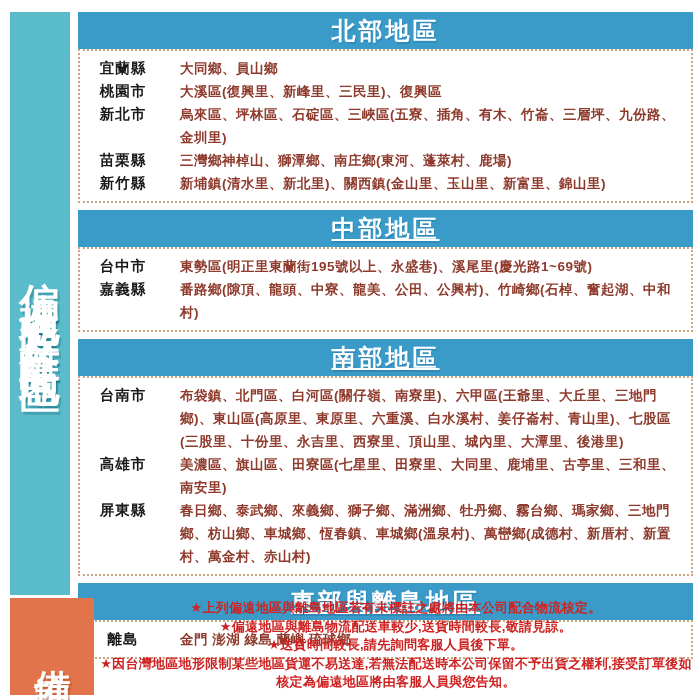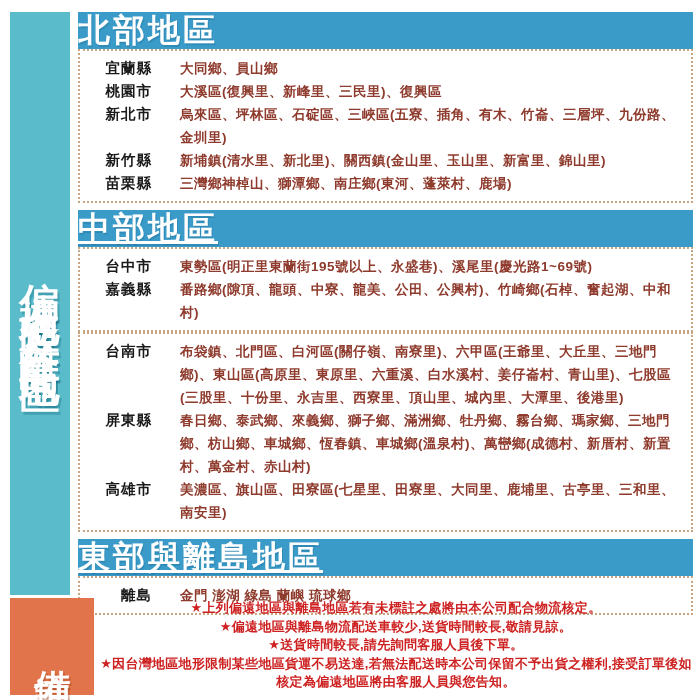--- a/index.html
+++ b/index.html
@@ -20,32 +20,32 @@
     writing-mode:vertical-rl; text-orientation:upright;
     color:#ffffff; font-weight:bold; font-size:40px; line-height:60px;
     letter-spacing:12px;
     text-shadow:2px 3px 0 rgba(0,90,110,0.28);
   }
 
   
   .main { position:absolute; left:78px; top:12px; width:615px; }
   .section-header {
     background:#3A9BC9; height:37px; line-height:37px;
-    text-align:left; color:#ffffff; font-weight:bold; font-size:32px;
+    text-align:center; color:#ffffff; font-weight:bold; font-size:24px;
     letter-spacing:3px;
     text-shadow:1px 2px 0 rgba(20,90,130,0.25);
   }
   .section-header.gap { margin-top:7px;text-decoration:underline; }
   .section-box {
     border:2px dotted #C9A682; background:#ffffff;
     padding:6px 8px 6px 14px;
   }
   .row { display:flex; align-items:flex-start; }
   .county {
-    flex:0 0 58px; text-align:right;
+    flex:0 0 58px; text-align:center;
     font-weight:bold; font-size:14.5px; color:#1A1A1A; line-height:23px;
     letter-spacing:1px;
   }
   .areas {
     flex:1; font-weight:bold; font-size:13.5px; color:#8E3A2C; line-height:23px;
     letter-spacing:0.5px;
     margin-left:28px;
   }
 
   
@@ -84,53 +84,54 @@
       </div>
       <div class="row">
         <div class="county">桃園市</div>
         <div class="areas">大溪區(復興里、新峰里、三民里)、復興區</div>
       </div>
       <div class="row">
         <div class="county">新北市</div>
         <div class="areas">烏來區、坪林區、石碇區、三峽區(五寮、插角、有木、竹崙、三層坪、九份路、金圳里)</div>
       </div>
       <div class="row">
+        <div class="county">苗栗縣</div>
+        <div class="areas">三灣鄉神棹山、獅潭鄉、南庄鄉(東河、蓬萊村、鹿場)</div>
+      </div>
+      <div class="row">
         <div class="county">新竹縣</div>
         <div class="areas">新埔鎮(清水里、新北里)、關西鎮(金山里、玉山里、新富里、錦山里)</div>
-      </div>
-      <div class="row">
-        <div class="county">苗栗縣</div>
-        <div class="areas">三灣鄉神棹山、獅潭鄉、南庄鄉(東河、蓬萊村、鹿場)</div>
       </div>
     </div>
 
     <div class="section-header gap">中部地區</div>
     <div class="section-box">
       <div class="row">
         <div class="county">台中市</div>
         <div class="areas">東勢區(明正里東蘭街195號以上、永盛巷)、溪尾里(慶光路1~69號)</div>
       </div>
       <div class="row">
         <div class="county">嘉義縣</div>
         <div class="areas">番路鄉(隙頂、龍頭、中寮、龍美、公田、公興村)、竹崎鄉(石棹、奮起湖、中和村)</div>
       </div>
     </div>
 
+    <div class="section-header gap">南部地區</div>
     <div class="section-box">
       <div class="row">
         <div class="county">台南市</div>
         <div class="areas">布袋鎮、北門區、白河區(關仔嶺、南寮里)、六甲區(王爺里、大丘里、三地門鄉)、東山區(高原里、東原里、六重溪、白水溪村、姜仔崙村、青山里)、七股區(三股里、十份里、永吉里、西寮里、頂山里、城內里、大潭里、後港里)</div>
       </div>
       <div class="row">
+        <div class="county">高雄市</div>
+        <div class="areas">美濃區、旗山區、田寮區(七星里、田寮里、大同里、鹿埔里、古亭里、三和里、南安里)</div>
+      </div>
+      <div class="row">
         <div class="county">屏東縣</div>
         <div class="areas">春日鄉、泰武鄉、來義鄉、獅子鄉、滿洲鄉、牡丹鄉、霧台鄉、瑪家鄉、三地門鄉、枋山鄉、車城鄉、恆春鎮、車城鄉(溫泉村)、萬巒鄉(成德村、新厝村、新置村、萬金村、赤山村)</div>
-      </div>
-      <div class="row">
-        <div class="county">高雄市</div>
-        <div class="areas">美濃區、旗山區、田寮區(七星里、田寮里、大同里、鹿埔里、古亭里、三和里、南安里)</div>
       </div>
     </div>
 
     <div class="section-header gap">東部與離島地區</div>
     <div class="section-box">
       <div class="row">
         <div class="county">離島</div>
         <div class="areas">金門 澎湖 綠島 蘭嶼 琉球鄉</div>
       </div>
     </div>

